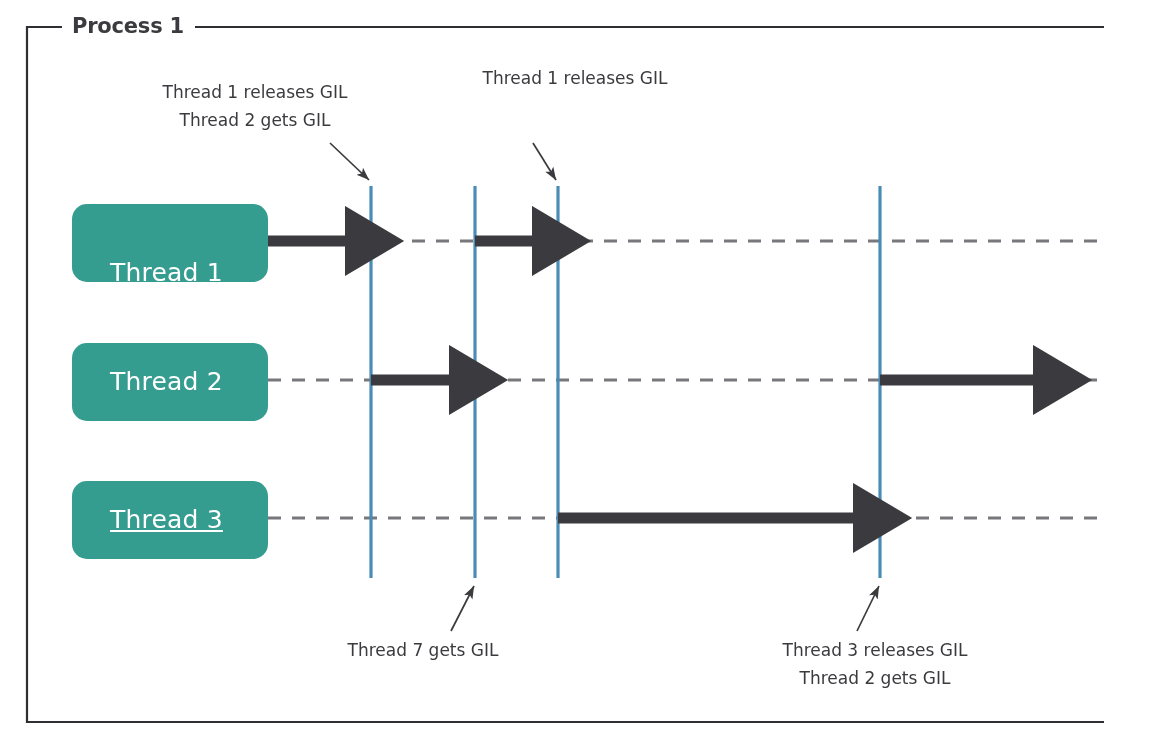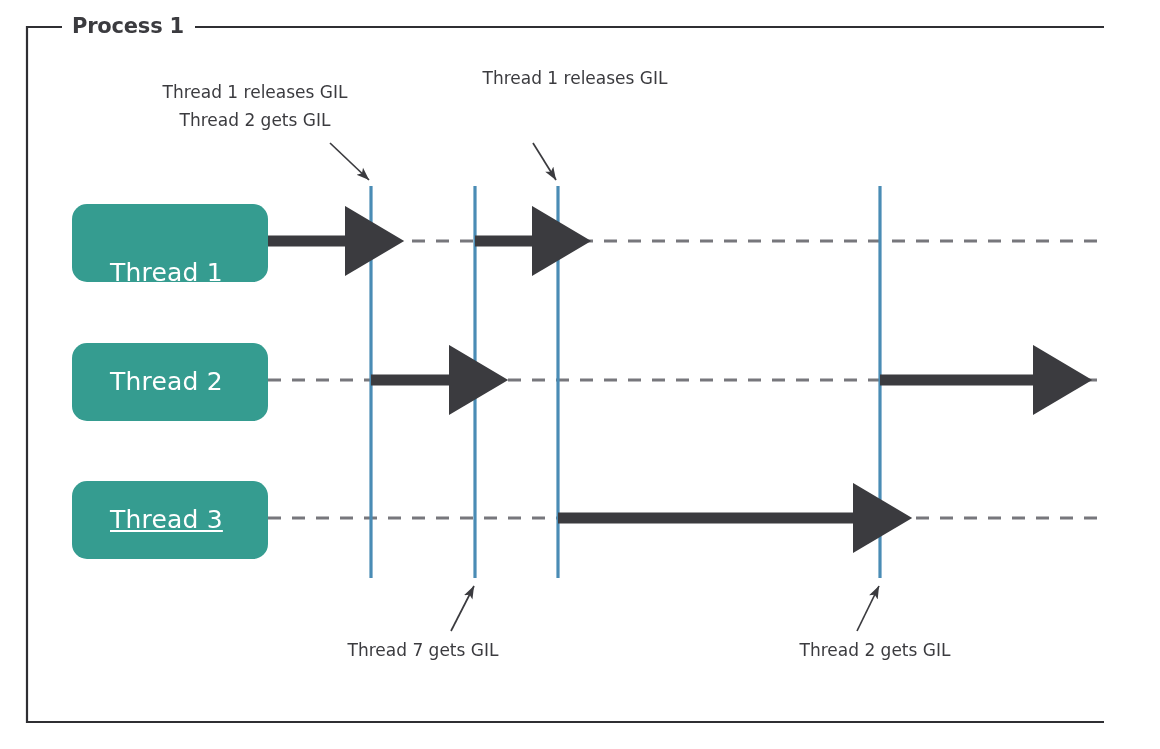--- a/index.html
+++ b/index.html
@@ -125,16 +125,17 @@
 
   <div class="annot" style="left:467px; top:64px; width:216px;">
     <span class="annot-line">Thread 1 releases GIL</span>
   </div>
 
   <div class="annot" style="left:306px; top:636px; width:234px;">
     <span class="annot-line">Thread 7 gets GIL</span>
   </div>
 
   <div class="annot" style="left:758px; top:636px; width:234px;">
+    <span class="annot-line">Thread 3 releases GIL</span>
     <span class="annot-line">Thread 2 gets GIL</span>
   </div>
 
 </div>
 
 </body></html>

